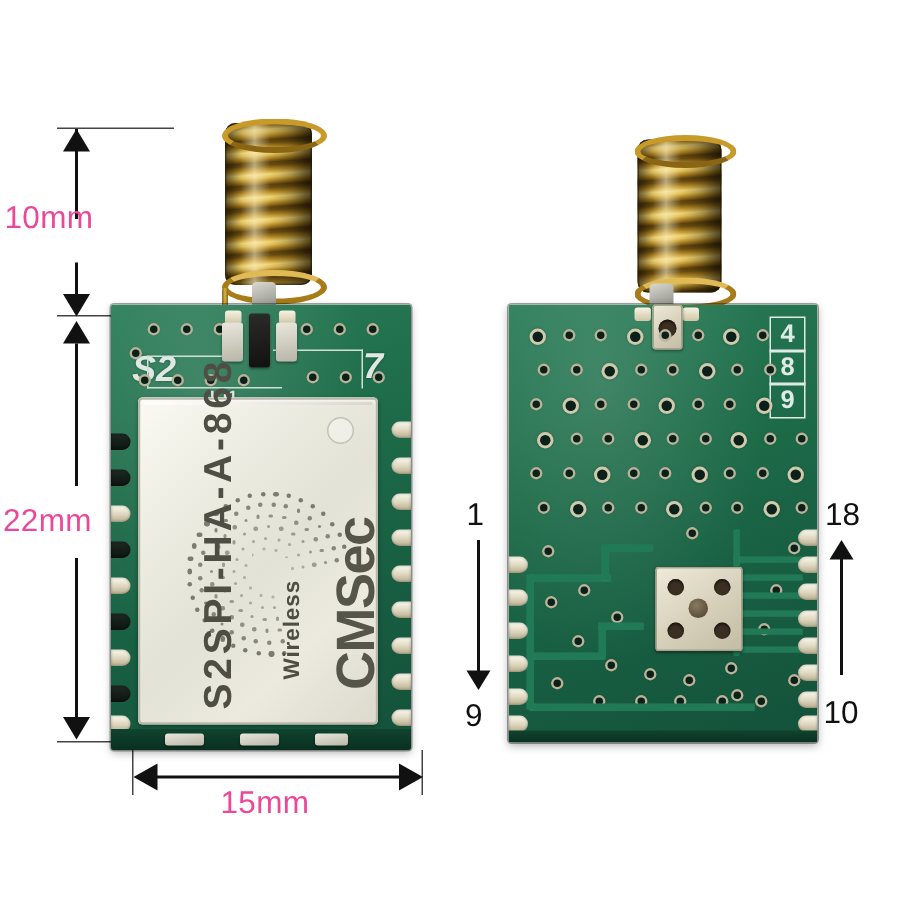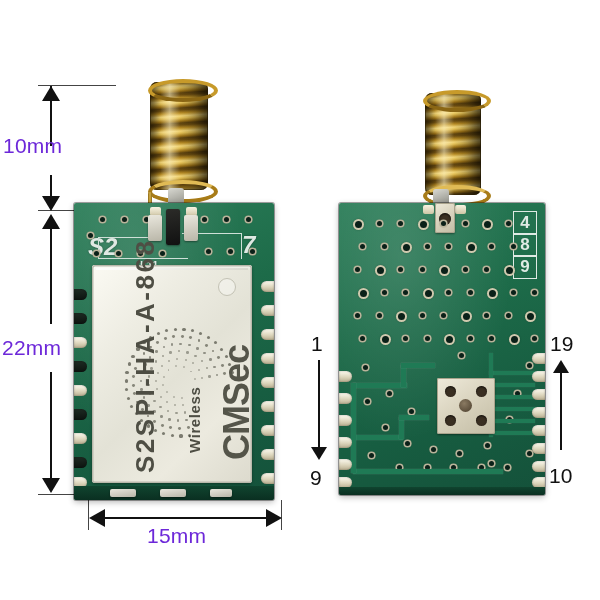--- a/index.html
+++ b/index.html
@@ -1,21 +1,21 @@
 <!DOCTYPE html>
 <html><head>
 <meta charset="utf-8">
 <style>
   html,body{margin:0;padding:0;background:#ffffff;}
   body{width:600px;height:600px;position:relative;overflow:hidden;
        font-family:"Liberation Sans","DejaVu Sans",sans-serif;}
   .stage{position:absolute;inset:0;}
 
   
-  .dimtext{position:absolute;color:#6d28d9;font-size:21px;letter-spacing:.2px;white-space:nowrap;}
+  .dimtext{position:absolute;color:#ec4899;font-size:21px;letter-spacing:.2px;white-space:nowrap;}
   .dimline{position:absolute;background:#111;}
   .vline{width:1.6px;}
   .hline{height:1.6px;}
   .extline{position:absolute;height:1.4px;background:#444;}
   .arrow{position:absolute;width:0;height:0;}
   .arr-up{border-left:9px solid transparent;border-right:9px solid transparent;border-bottom:15px solid #111;}
   .arr-down{border-left:9px solid transparent;border-right:9px solid transparent;border-top:15px solid #111;}
   .arr-left{border-top:9px solid transparent;border-bottom:9px solid transparent;border-right:16px solid #111;}
   .arr-right{border-top:9px solid transparent;border-bottom:9px solid transparent;border-left:16px solid #111;}
   .arr-up-s{border-left:8px solid transparent;border-right:8px solid transparent;border-bottom:13px solid #111;}
@@ -138,21 +138,21 @@
   <div class="arrow arr-left" style="left:89px;top:509px;"></div>
   <div class="arrow arr-right" style="left:266px;top:509px;"></div>
   <div class="dimline hline" style="left:104px;top:517.3px;width:163px;"></div>
   <div class="dimtext" style="left:147px;top:524px;">15mm</div>
 
   <div class="pinlabel" style="left:311px;top:332px;">1</div>
   <div class="dimline vline" style="left:318px;top:360px;height:88px;width:1.5px;"></div>
   <div class="arrow arr-down-s" style="left:310.7px;top:447px;"></div>
   <div class="pinlabel" style="left:310px;top:466px;">9</div>
 
-  <div class="pinlabel" style="left:550px;top:332px;">19</div>
+  <div class="pinlabel" style="left:550px;top:332px;">18</div>
   <div class="arrow arr-up-s" style="left:552.7px;top:360px;"></div>
   <div class="dimline vline" style="left:560px;top:372px;height:78px;width:1.5px;"></div>
   <div class="pinlabel" style="left:549px;top:464px;">10</div>
 
   <div style="position:absolute;left:66px;top:60px;width:220px;height:445px;">
 
     <div class="antenna" style="left:78px;top:22px;width:70px;height:125px;">
       <div class="coil-body" style="left:6px;top:0;width:58px;height:108px;"></div>
       <div class="coil-gloss" style="left:6px;top:0;width:58px;height:108px;"></div>
 

